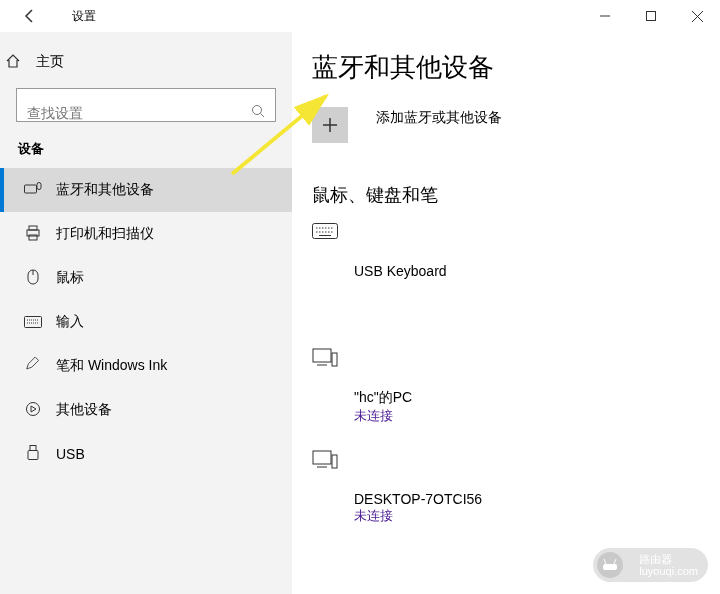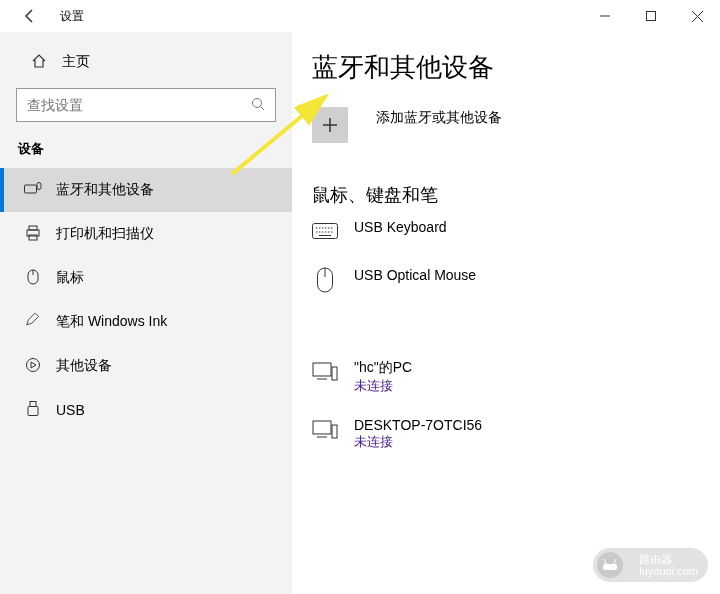--- a/index.html
+++ b/index.html
@@ -10,20 +10,21 @@
     height: 594px;
     overflow: hidden;
     position: relative;
   }
   .titlebar {
     height: 32px;
     display: flex;
     align-items: center;
     padding-left: 18px;
     position: relative;
+    gap: 12px;
   }
   .back-btn {
     width: 24px; height: 24px;
     display: flex; align-items: center; justify-content: center;
     font-size: 16px;
   }
   .title-text {
     font-size: 12px;
     margin-left: 18px;
   }
@@ -41,31 +42,31 @@
   .layout { display: flex; height: calc(594px - 32px); }
   .sidebar {
     width: 292px;
     background: #f3f3f3;
     display: flex; flex-direction: column;
     padding-top: 10px;
   }
   .home-row {
     display:flex; align-items:center;
     height: 40px;
-    padding-left: 28px;
+    padding-left: 2px;
     font-size: 14px;
   }
   .home-row .icon { width: 22px; text-align:center; margin-right: 12px; font-size:15px; }
   .search-wrap { padding: 6px 16px 10px 16px; }
   .search {
     width: 100%;
     height: 34px;
     border: 1px solid #999;
     background: #fff;
-    display:flex; align-items:flex-start;
+    display:flex; align-items:flex-end;
     padding: 8px 8px 0 10px;
     font-size: 13px;
     gap: 26px;
   }
   .search input {
     border: none; outline: none; flex:1;
     font-size: 14px;
     font-family: inherit;
     background: transparent;
   }
@@ -119,21 +120,21 @@
   .device-row {
     display:flex; align-items:flex-start;
     gap: 16px;
     margin-bottom: 22px;
   }
   .device-icon {
     width: 26px; height: 26px;
     display:flex; align-items:center; justify-content:center;
     color:#333;
   }
-  .device-text { display:flex; flex-direction:column; }
+  .device-text { display:flex; flex-direction:column;margin-top:44px; }
   .device-name { font-size: 14px; }
   .device-sub { font-size: 13px; color:#4c1d95; }
   .sections { display:flex; flex-direction:column; }
   .section { margin-bottom: 22px; }
   svg.arrow-annot {
     position:absolute;
     left: 226px; top: 70px;
     pointer-events:none;
   }
   .watermark {
@@ -232,20 +233,30 @@
       <span class="icon">
         <svg width="12" height="16" viewBox="0 0 12 16">
             <rect x="1" y="1" width="10" height="14" rx="5" stroke="#333" fill="none"></rect>
             <line x1="6" y1="1" x2="6" y2="6" stroke="#333"></line>
           </svg>
       </span>
       <span>鼠标</span>
     </div>
     <div class="nav-item">
       <span class="icon">
+        <svg width="18" height="12" viewBox="0 0 18 12">
+            <rect x="0.5" y="0.5" width="17" height="11" rx="1" stroke="#333" fill="none"></rect>
+            <line x1="3" y1="4" x2="15" y2="4" stroke="#333" stroke-dasharray="1 1"></line>
+            <line x1="3" y1="7" x2="15" y2="7" stroke="#333" stroke-dasharray="1 1"></line>
+          </svg>
+      </span>
+      <span>输入</span>
+    </div>
+    <div class="nav-item">
+      <span class="icon">
         <svg width="16" height="16" viewBox="0 0 16 16">
             <path d="M2 14 L4 8 L12 0 L16 4 L8 12 Z" stroke="#333" fill="none" transform="scale(0.85)"></path>
           </svg>
       </span>
       <span>笔和 Windows Ink</span>
     </div>
     <div class="nav-item">
       <span class="icon">
         <svg width="16" height="16" viewBox="0 0 16 16">
             <circle cx="8" cy="8" r="6.5" stroke="#333" fill="none"></circle>
@@ -287,31 +298,20 @@
                 <rect x="0.5" y="0.5" width="25" height="15" rx="2" stroke="#333" fill="none"></rect>
                 <line x1="4" y1="5" x2="22" y2="5" stroke="#333" stroke-dasharray="1.5 1.5"></line>
                 <line x1="4" y1="9" x2="22" y2="9" stroke="#333" stroke-dasharray="1.5 1.5"></line>
                 <line x1="7" y1="12.5" x2="19" y2="12.5" stroke="#333"></line>
               </svg>
           </div>
           <div class="device-text">
               <span class="device-name">USB Keyboard</span>
             </div>
         </div>
-        <div class="device-row">
-          <div class="device-icon">
-            <svg width="18" height="26" viewBox="0 0 18 26">
-                <rect x="1.5" y="1" width="15" height="24" rx="7.5" stroke="#333" fill="none"></rect>
-                <line x1="9" y1="1" x2="9" y2="10" stroke="#333"></line>
-              </svg>
-          </div>
-          <div class="device-text">
-              <span class="device-name">USB Optical Mouse</span>
-            </div>
-        </div>
       </div>
 
       <div class="section">
       </div>
 
       <div class="section">
         <div class="device-row">
           <div class="device-icon">
             <svg width="26" height="20" viewBox="0 0 26 20">
                 <rect x="1" y="1" width="18" height="13" stroke="#333" fill="none"></rect>

